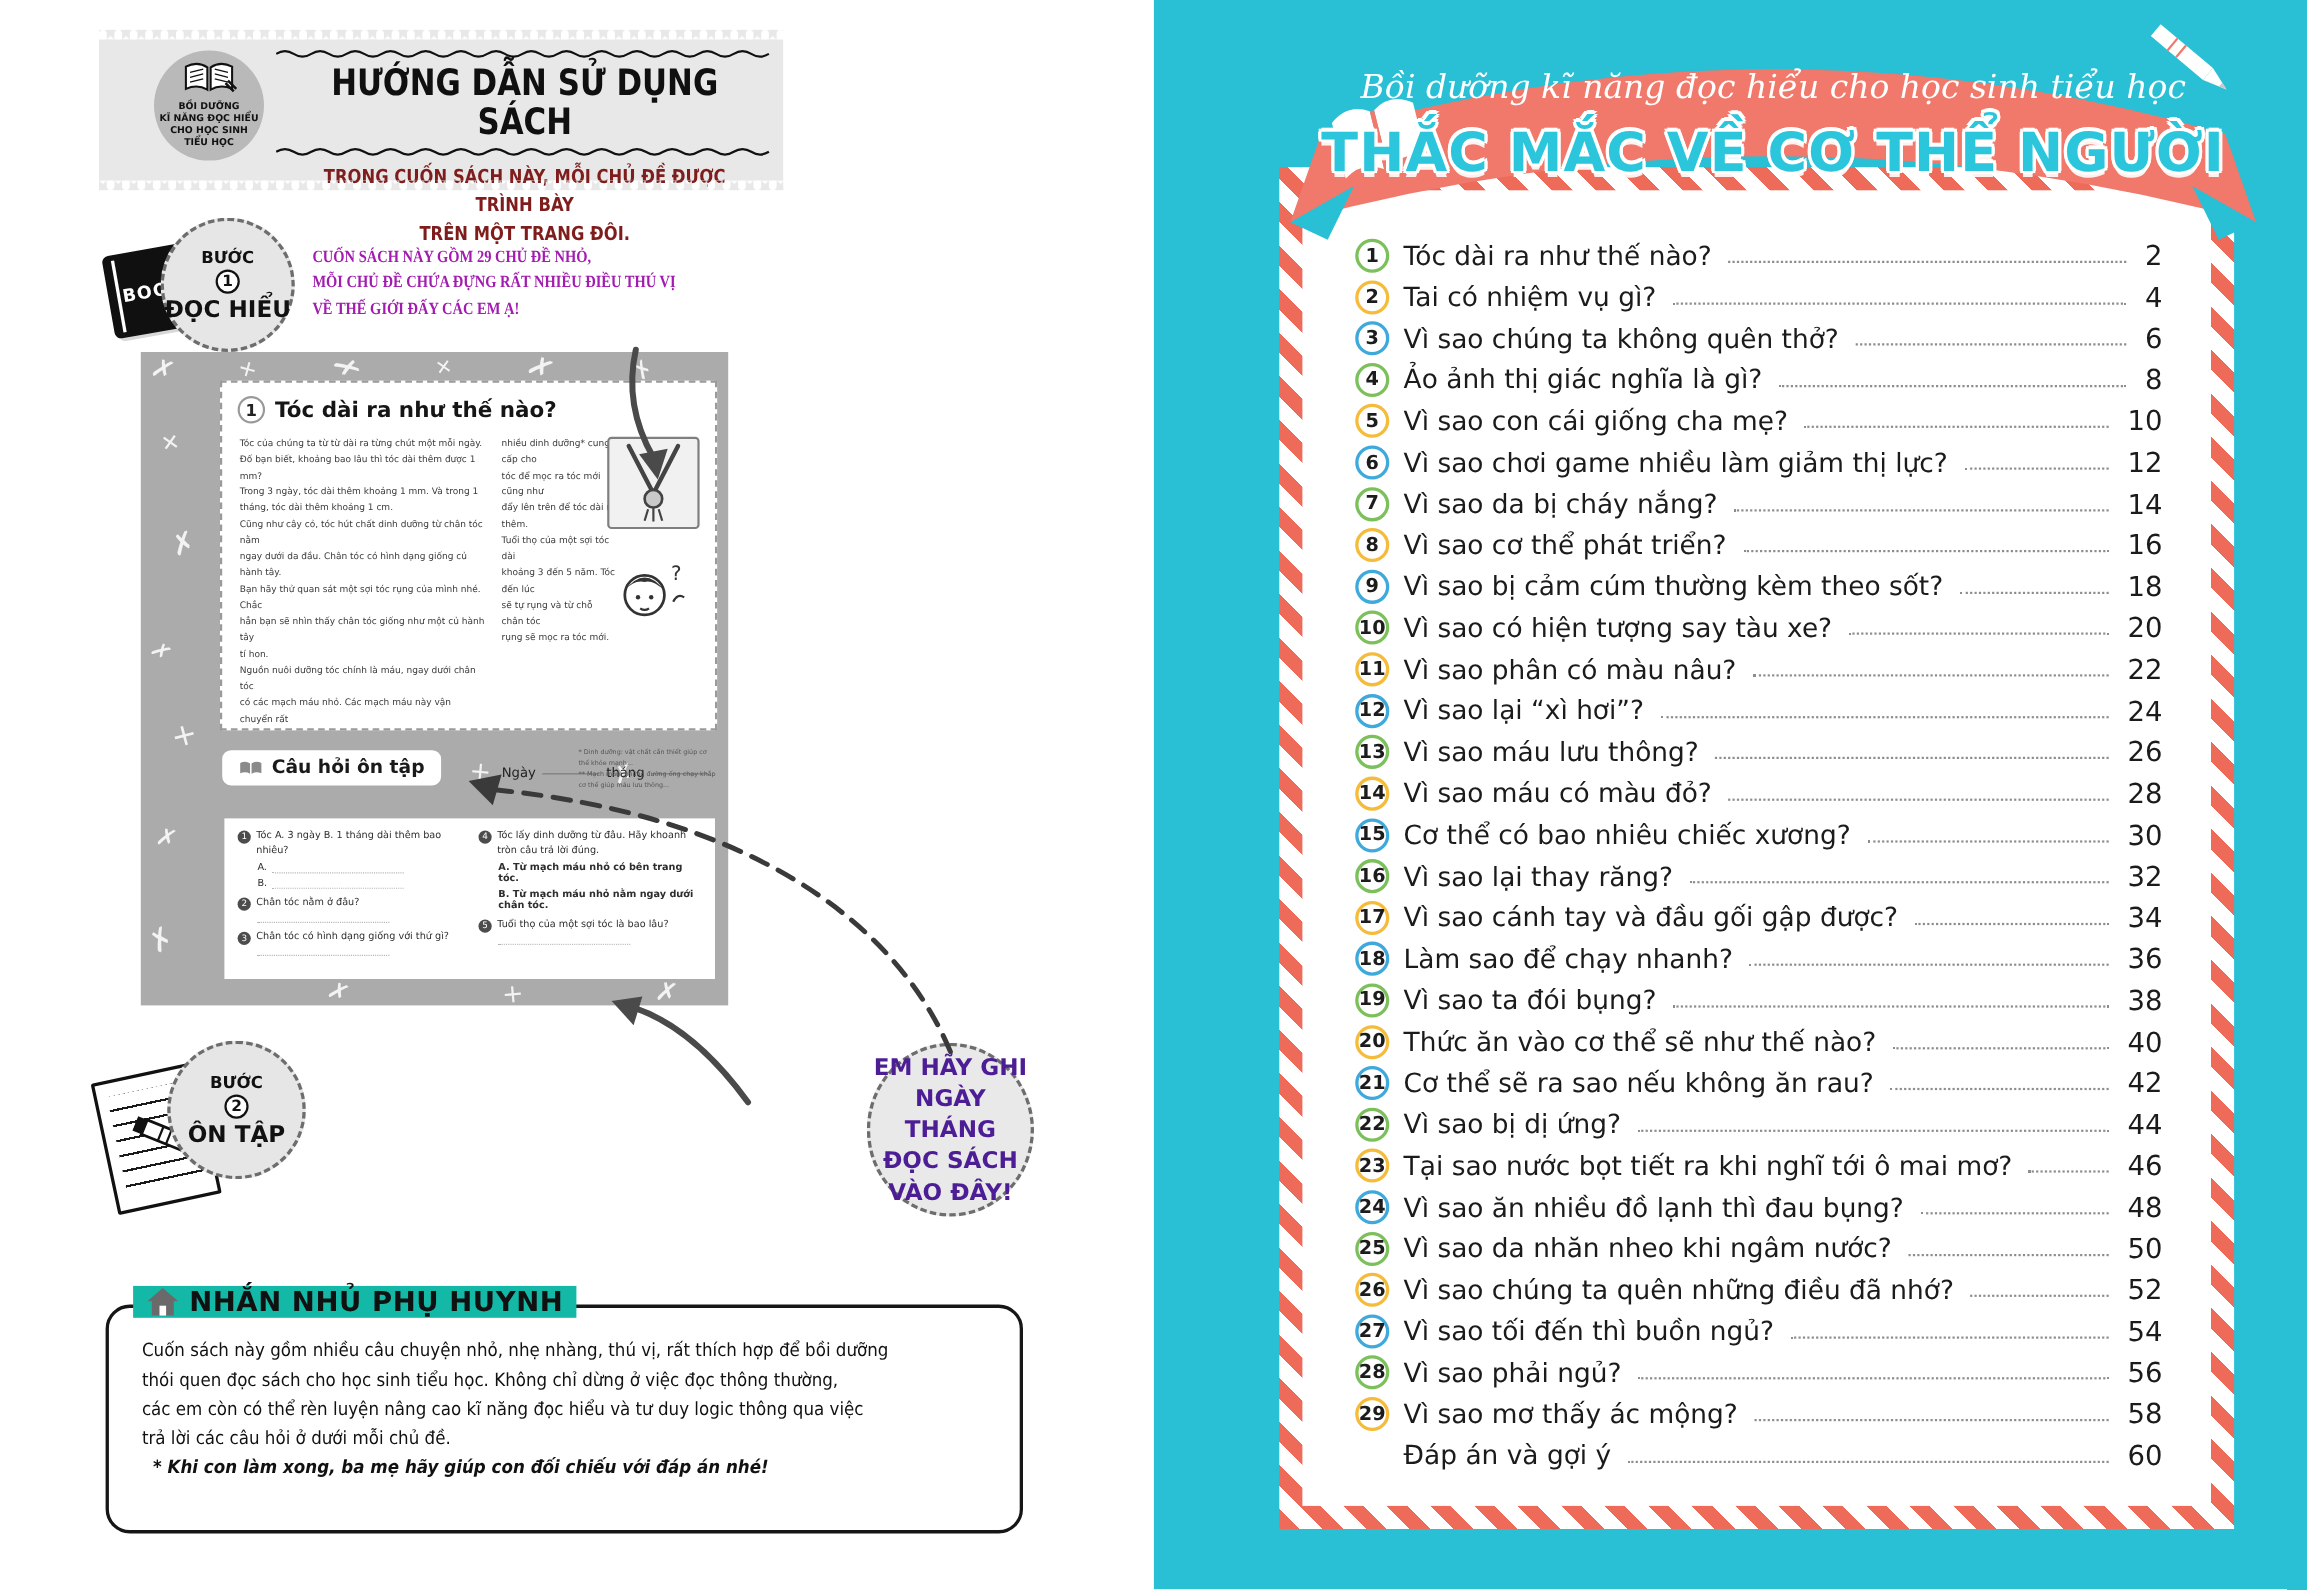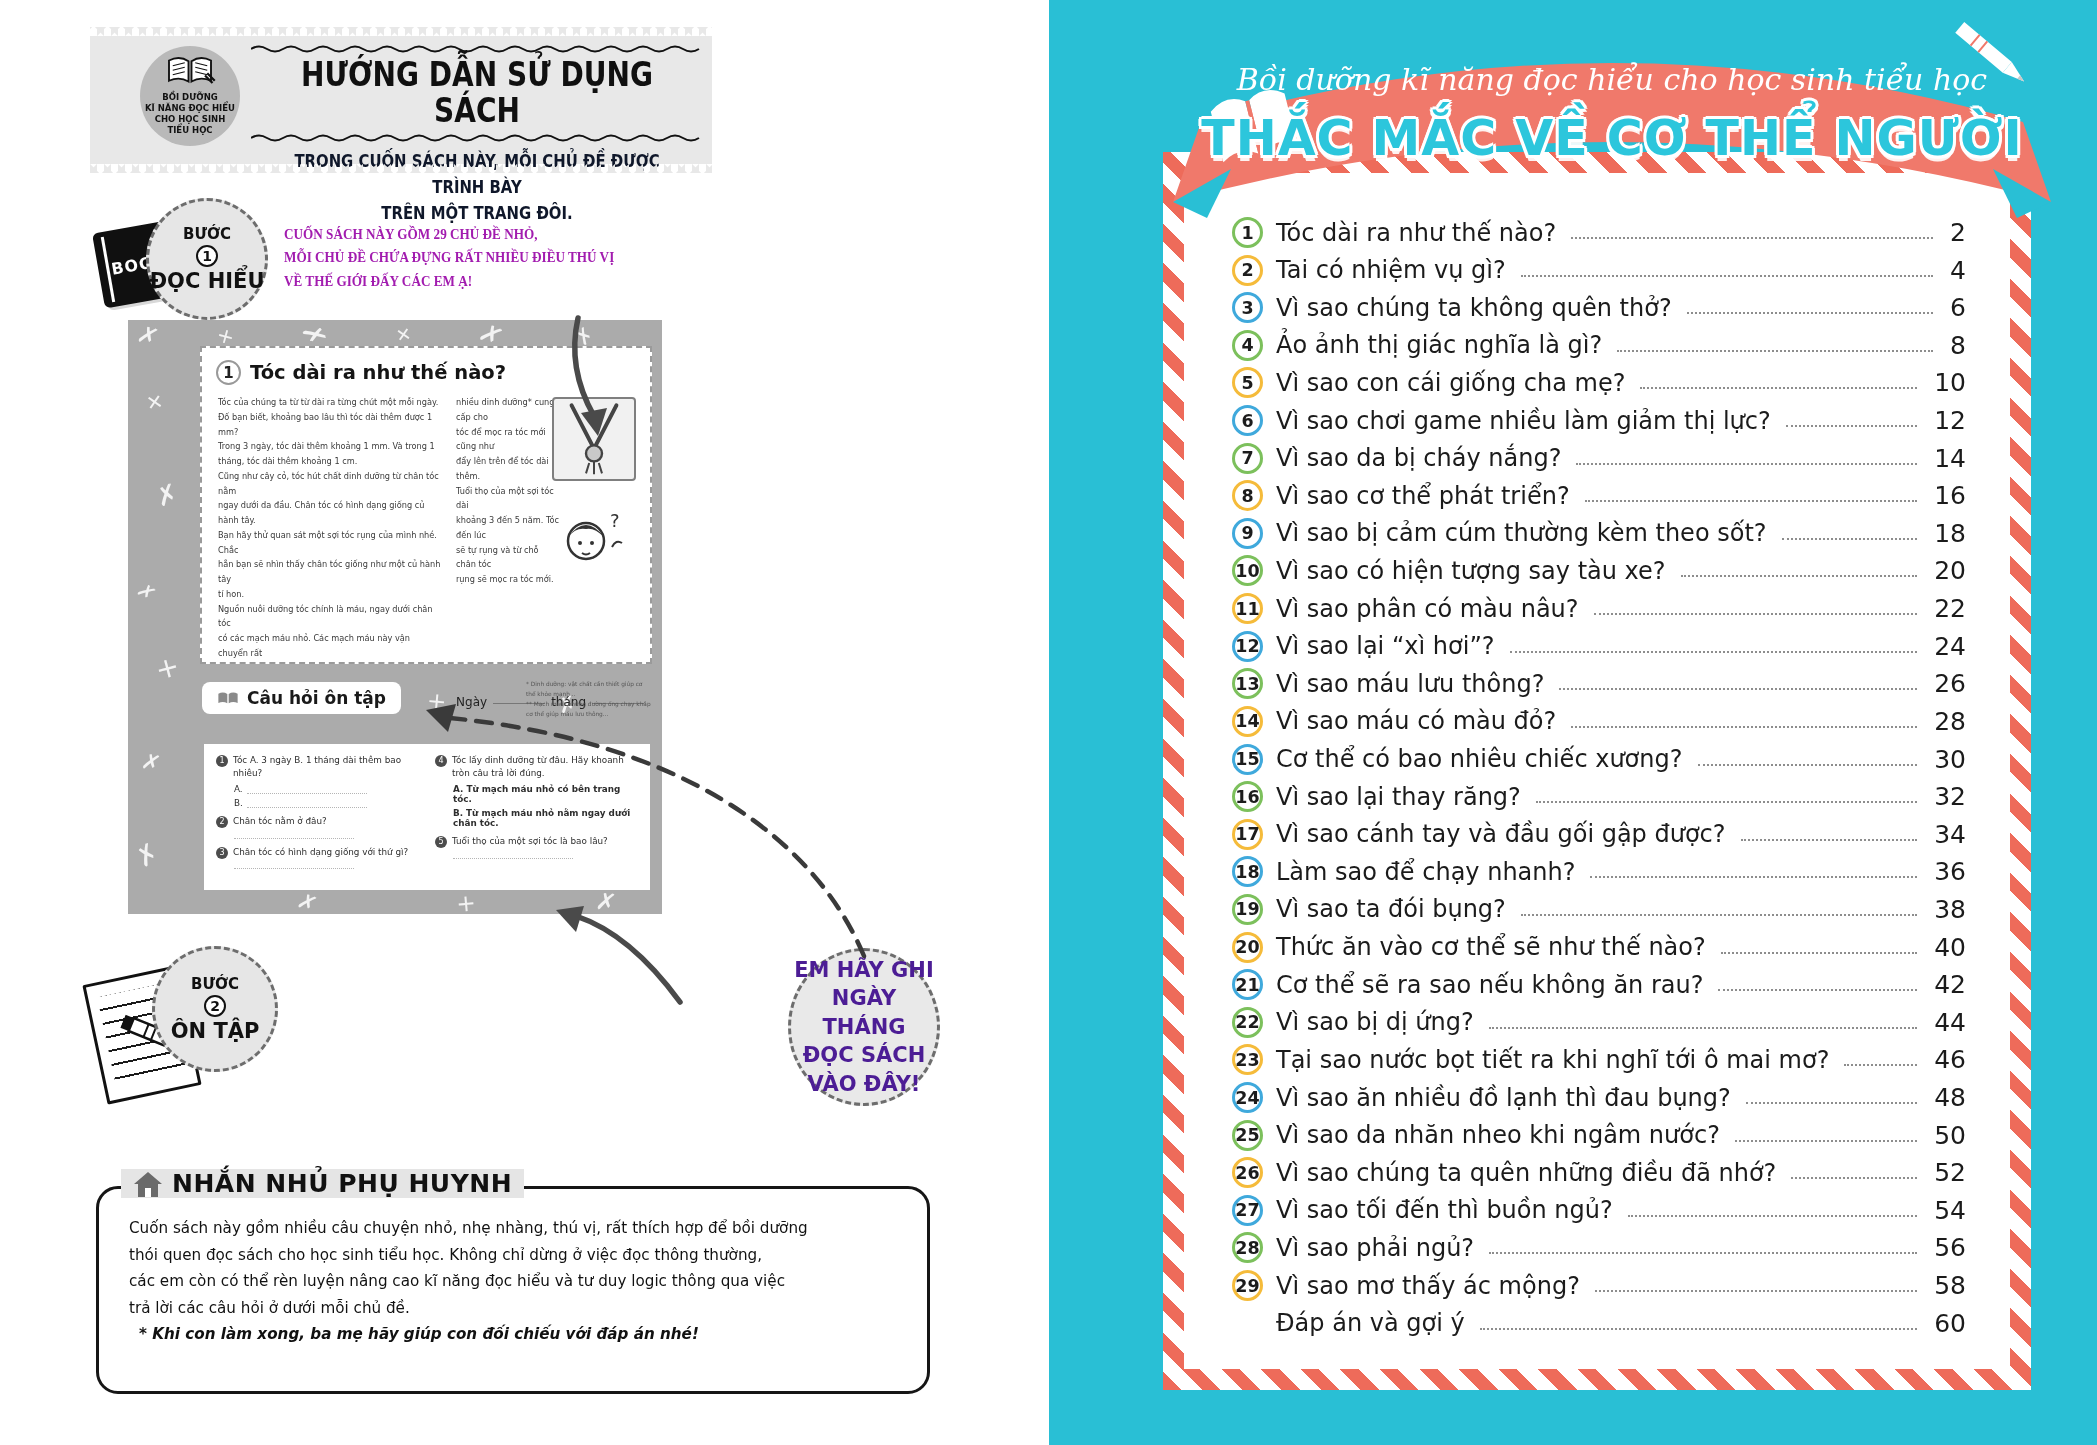--- a/index.html
+++ b/index.html
@@ -21,21 +21,21 @@
     background-image:linear-gradient(45deg,#e8e8e8 6px,transparent 7px),linear-gradient(-45deg,#e8e8e8 6px,transparent 7px);
     background-size:14px 9px; background-position:0 0,7px 0; background-repeat:repeat-x; }
 
   .logo-circle { position:absolute; left:50px; top:10px; width:100px; height:100px; border-radius:50%;
     background:#b9b9b9; text-align:center; padding-top:10px; }
   .logo-text { font-size:8.5px; font-weight:bold; line-height:1.3; color:#111; margin-top:2px; }
 
   .title-wrap { position:absolute; left:152px; top:8px; width:470px; text-align:center; }
   .wave { display:block; margin:0 auto; }
   .title-wrap h1 { font-size:33px; font-weight:800; letter-spacing:0; color:#101010; line-height:1.1; margin:3px 0; }
-  .subtitle { font-size:17.5px; font-weight:bold; color:#0f172a; line-height:1.5; margin-top:5px; }
+  .subtitle { font-size:17.5px; font-weight:bold; color:#7f1d1d; line-height:1.5; margin-top:5px; }
 
   .book-icon { position:absolute; left:98px; top:226px; width:82px; height:76px; background:#101010;
     border-radius:6px; transform:rotate(-10deg); display:flex; align-items:center; justify-content:center;
     box-shadow:3px 3px 0 #d8d8d8; }
   .book-icon::before { content:""; position:absolute; left:8px; top:5px; bottom:5px; width:3px; background:#fff; }
   .book-icon span { color:#fff; font-size:16px; font-weight:bold; letter-spacing:1px; }
 
   .step-badge { position:absolute; border-radius:50%; background:#e6e6e6; border:3px dashed #6d6d6d;
     display:flex; flex-direction:column; align-items:center; justify-content:center; gap:2px; text-align:center; }
   .b1 { left:146px; top:198px; width:122px; height:122px; }
@@ -92,22 +92,22 @@
     background:repeating-linear-gradient(to bottom, transparent 0 12px, #1a1a1a 12px 14px); }
   .paper-pencil { position:absolute; left:22px; top:52px; transform:rotate(34deg); }
 
   .badge3 { position:absolute; left:788px; top:948px; width:152px; height:158px; border-radius:50%;
     background:#e9e9e9; border:3px dashed #6d6d6d; display:flex; align-items:center; justify-content:center;
     text-align:center; }
   .badge3 p { font-size:21px; font-weight:900; line-height:1.35; color:#4c1d95; }
 
   .parent-box { position:absolute; left:96px; top:1186px; width:834px; height:208px;
     border:3px solid #161616; border-radius:22px; background:#fff; }
-  .pb-title { position:absolute; top:-20px; left:22px; background:#e5e5e5; padding:0 12px;
-    display:flex; align-items:flex-end; gap:9px; }
+  .pb-title { position:absolute; top:-20px; left:22px; background:#14b8a6; padding:0 12px;
+    display:flex; align-items:center; gap:9px; }
   .pb-title span { font-size:25px; font-weight:900; color:#111; letter-spacing:.5px; }
   .pb-body { margin:26px 30px 0; font-size:16.5px; line-height:1.62; color:#111; font-weight:500; width:820px; }
   .pb-note { margin:2px 40px 0; font-size:16.5px; font-weight:bold; font-style:italic; color:#111; width:820px; }
 
   
   .page-right { position:absolute; left:1049px; top:0; width:1048px; height:1445px; background:#29bfd5; }
 
   .toc-card { position:absolute; left:114px; top:152px; width:868px; height:1238px;
     background:repeating-linear-gradient(45deg,#ee6b5a 0 13px,#ffffff 13px 28px); padding:21px; }
   .toc-inner { width:100%; height:100%; background:#fff; padding:44px 44px 30px 48px; }

